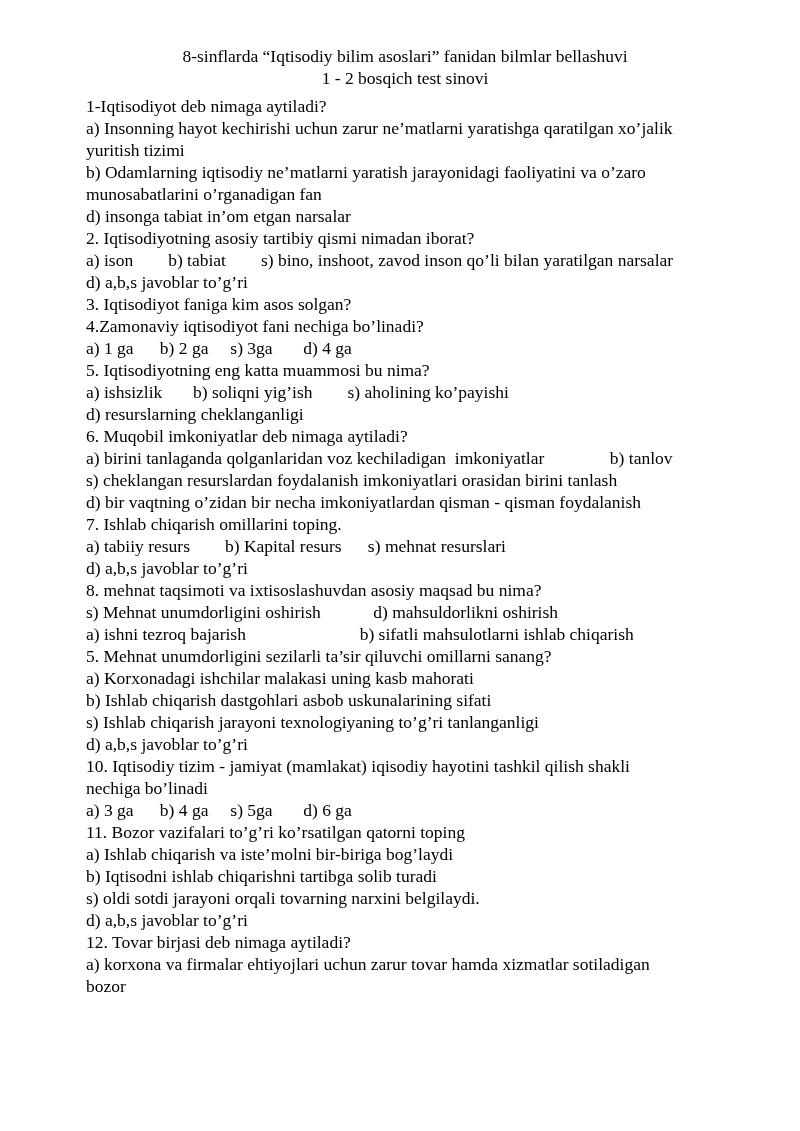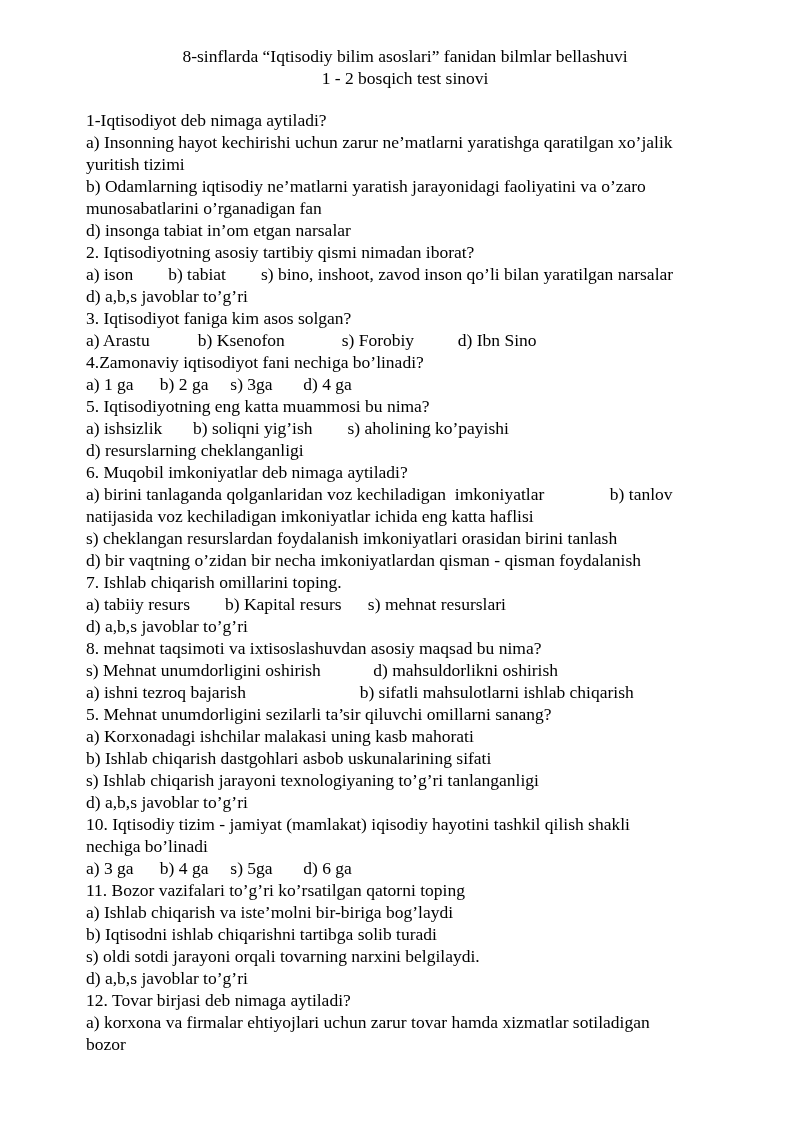--- a/index.html
+++ b/index.html
@@ -16,21 +16,21 @@
   }
   .page {
     box-sizing: border-box;
     width: 800px;
     height: 1131px;
     padding: 45px 76px 0 86px;
     font-size: 17.5px;
     line-height: 22px;
   }
   .doc-header {
-    margin-bottom: 20px;
+    margin-bottom: 6px;
   }
   .line {
     white-space: pre;
   }
   .center {
     text-align: center;
     white-space: pre;
   }
 </style>
 </head>
@@ -47,29 +47,27 @@
     <div class="line">1-Iqtisodiyot deb nimaga aytiladi?</div>
     <div class="line">a) Insonning hayot kechirishi uchun zarur ne’matlarni yaratishga qaratilgan xo’jalik</div>
     <div class="line">yuritish tizimi</div>
     <div class="line">b) Odamlarning iqtisodiy ne’matlarni yaratish jarayonidagi faoliyatini va o’zaro</div>
     <div class="line">munosabatlarini o’rganadigan fan</div>
     <div class="line">d) insonga tabiat in’om etgan narsalar</div>
     <div class="line">2. Iqtisodiyotning asosiy tartibiy qismi nimadan iborat?</div>
     <div class="line">a) ison        b) tabiat        s) bino, inshoot, zavod inson qo’li bilan yaratilgan narsalar</div>
     <div class="line">d) a,b,s javoblar to’g’ri</div>
     <div class="line">3. Iqtisodiyot faniga kim asos solgan?</div>
-    <div class="line">a) Arastu           b) Ksenofon             s) Forobiy          d) Ibn Sino</div>
     <div class="line">4.Zamonaviy iqtisodiyot fani nechiga bo’linadi?</div>
     <div class="line">a) 1 ga      b) 2 ga     s) 3ga       d) 4 ga</div>
     <div class="line">5. Iqtisodiyotning eng katta muammosi bu nima?</div>
     <div class="line">a) ishsizlik       b) soliqni yig’ish        s) aholining ko’payishi</div>
     <div class="line">d) resurslarning cheklanganligi</div>
     <div class="line">6. Muqobil imkoniyatlar deb nimaga aytiladi?</div>
     <div class="line">a) birini tanlaganda qolganlaridan voz kechiladigan  imkoniyatlar               b) tanlov</div>
-    <div class="line">natijasida voz kechiladigan imkoniyatlar ichida eng katta haflisi</div>
     <div class="line">s) cheklangan resurslardan foydalanish imkoniyatlari orasidan birini tanlash</div>
     <div class="line">d) bir vaqtning o’zidan bir necha imkoniyatlardan qisman - qisman foydalanish</div>
     <div class="line">7. Ishlab chiqarish omillarini toping.</div>
     <div class="line">a) tabiiy resurs        b) Kapital resurs      s) mehnat resurslari</div>
     <div class="line">d) a,b,s javoblar to’g’ri</div>
     <div class="line">8. mehnat taqsimoti va ixtisoslashuvdan asosiy maqsad bu nima?</div>
     <div class="line">s) Mehnat unumdorligini oshirish            d) mahsuldorlikni oshirish</div>
     <div class="line">a) ishni tezroq bajarish                          b) sifatli mahsulotlarni ishlab chiqarish</div>
     <div class="line">5. Mehnat unumdorligini sezilarli ta’sir qiluvchi omillarni sanang?</div>
     <div class="line">a) Korxonadagi ishchilar malakasi uning kasb mahorati</div>

